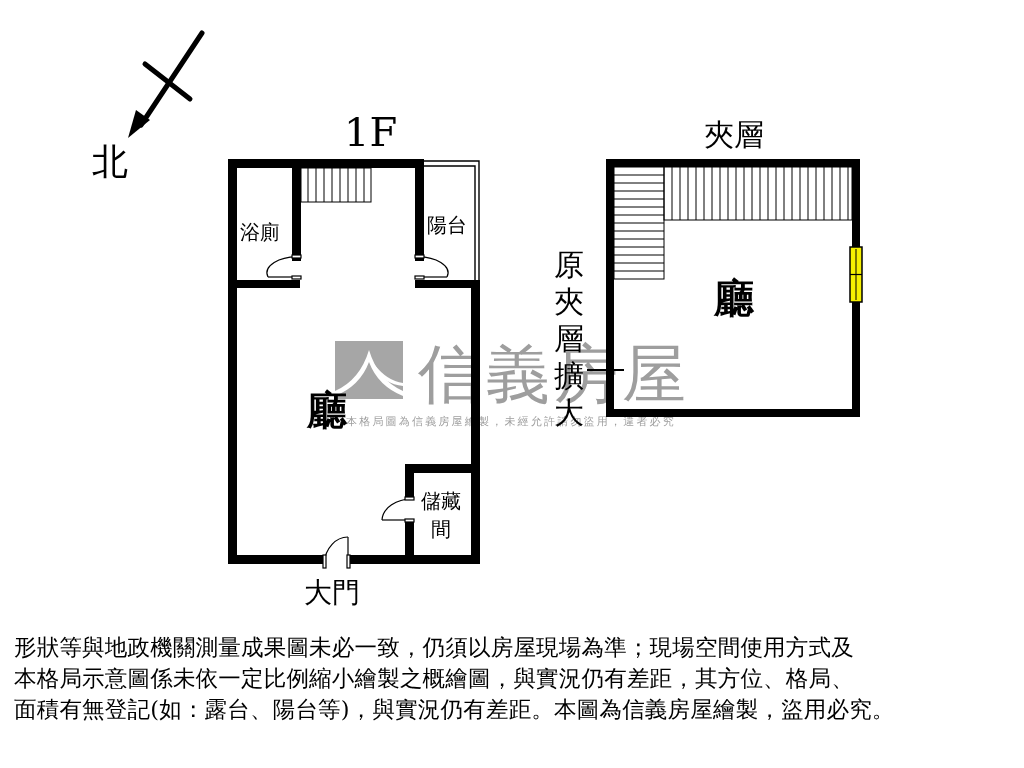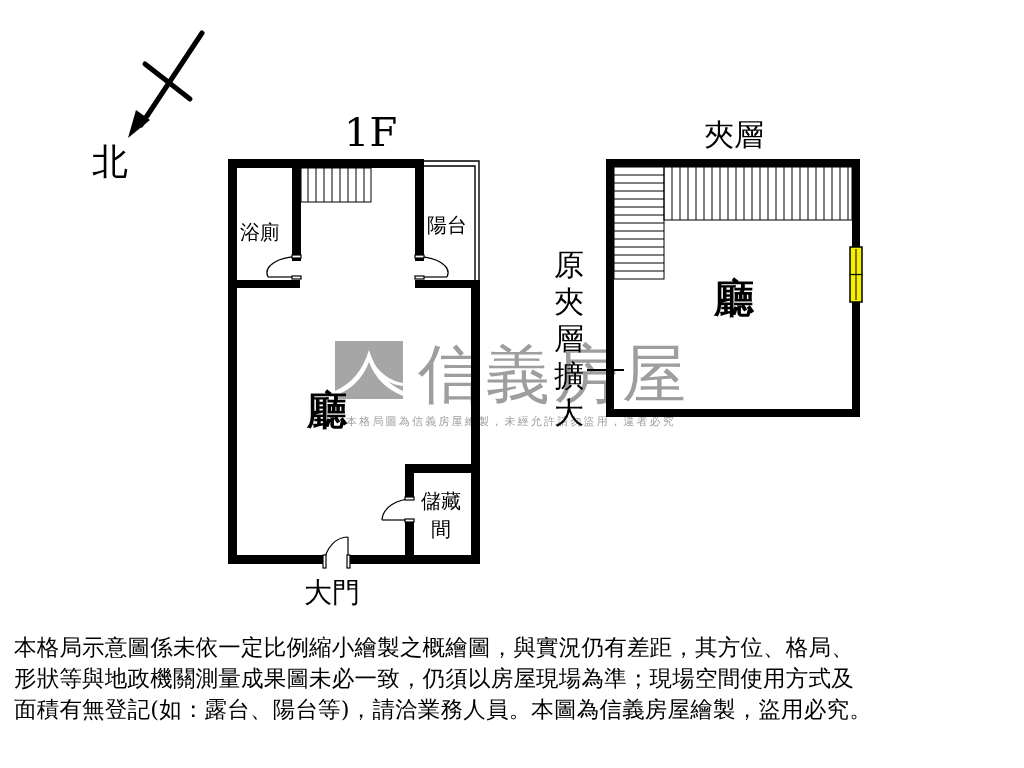--- a/index.html
+++ b/index.html
@@ -178,16 +178,16 @@
     <text class="lbl" x="554" y="275" font-size="30">原</text>
     <text class="lbl" x="554" y="312" font-size="30">夾</text>
     <text class="lbl" x="554" y="349" font-size="30">層</text>
     <text class="lbl" x="554" y="386" font-size="30">擴</text>
     <text class="lbl" x="554" y="423" font-size="30">大</text>
   </g>
   <line x1="587" y1="370" x2="624" y2="370" stroke="#000" stroke-width="2"></line>
 </svg>
 
 <div class="disclaimer">
+  <div>形狀等與地政機關測量成果圖未必一致，仍須以房屋現場為準；現場空間使用方式及</div>
   <div>本格局示意圖係未依一定比例縮小繪製之概繪圖，與實況仍有差距，其方位、格局、</div>
-  <div>形狀等與地政機關測量成果圖未必一致，仍須以房屋現場為準；現場空間使用方式及</div>
-  <div>面積有無登記(如：露台、陽台等)，請洽業務人員。本圖為信義房屋繪製，盜用必究。</div>
+  <div>面積有無登記(如：露台、陽台等)，與實況仍有差距。本圖為信義房屋繪製，盜用必究。</div>
 </div>
 
 </body></html>

